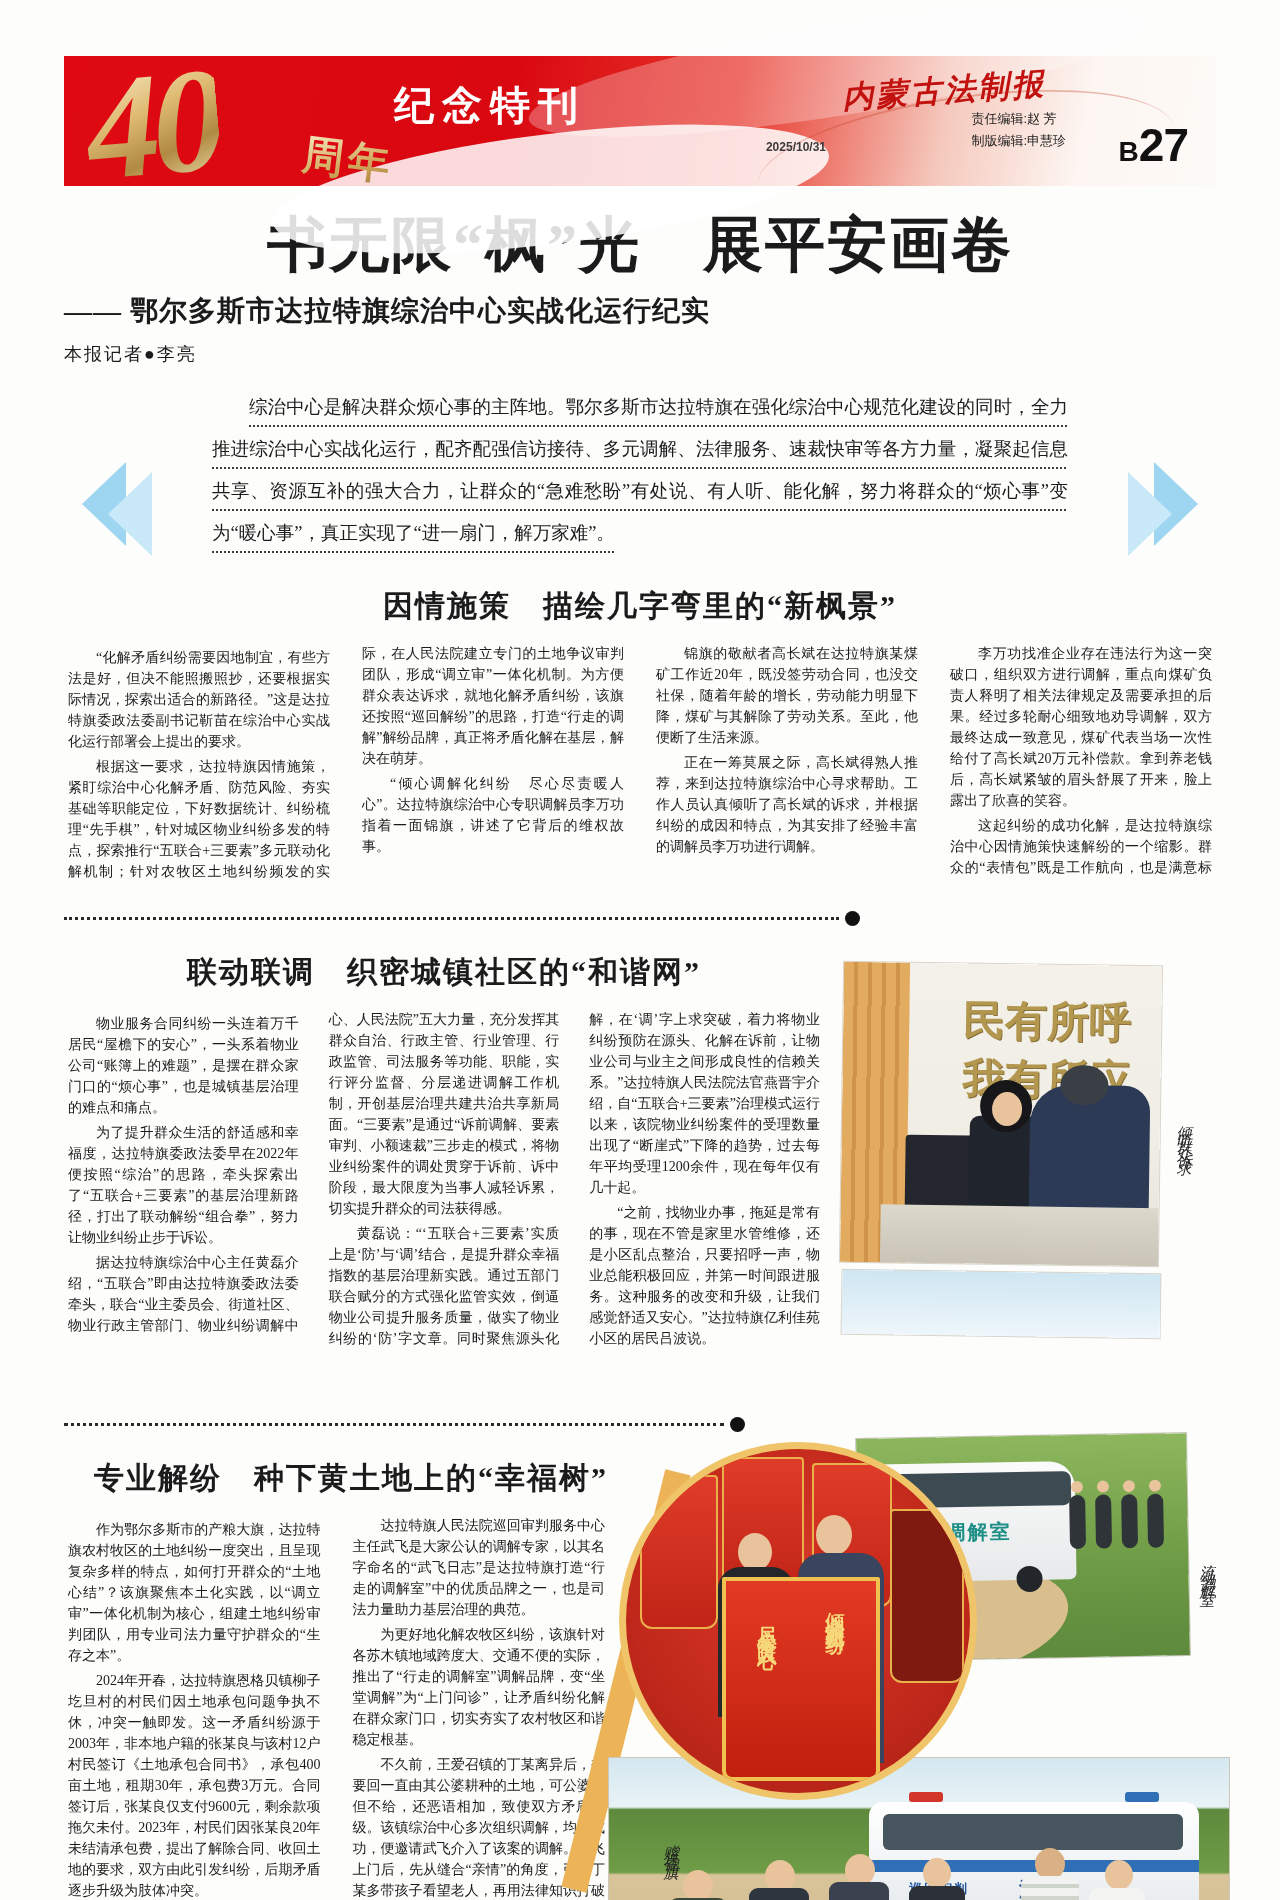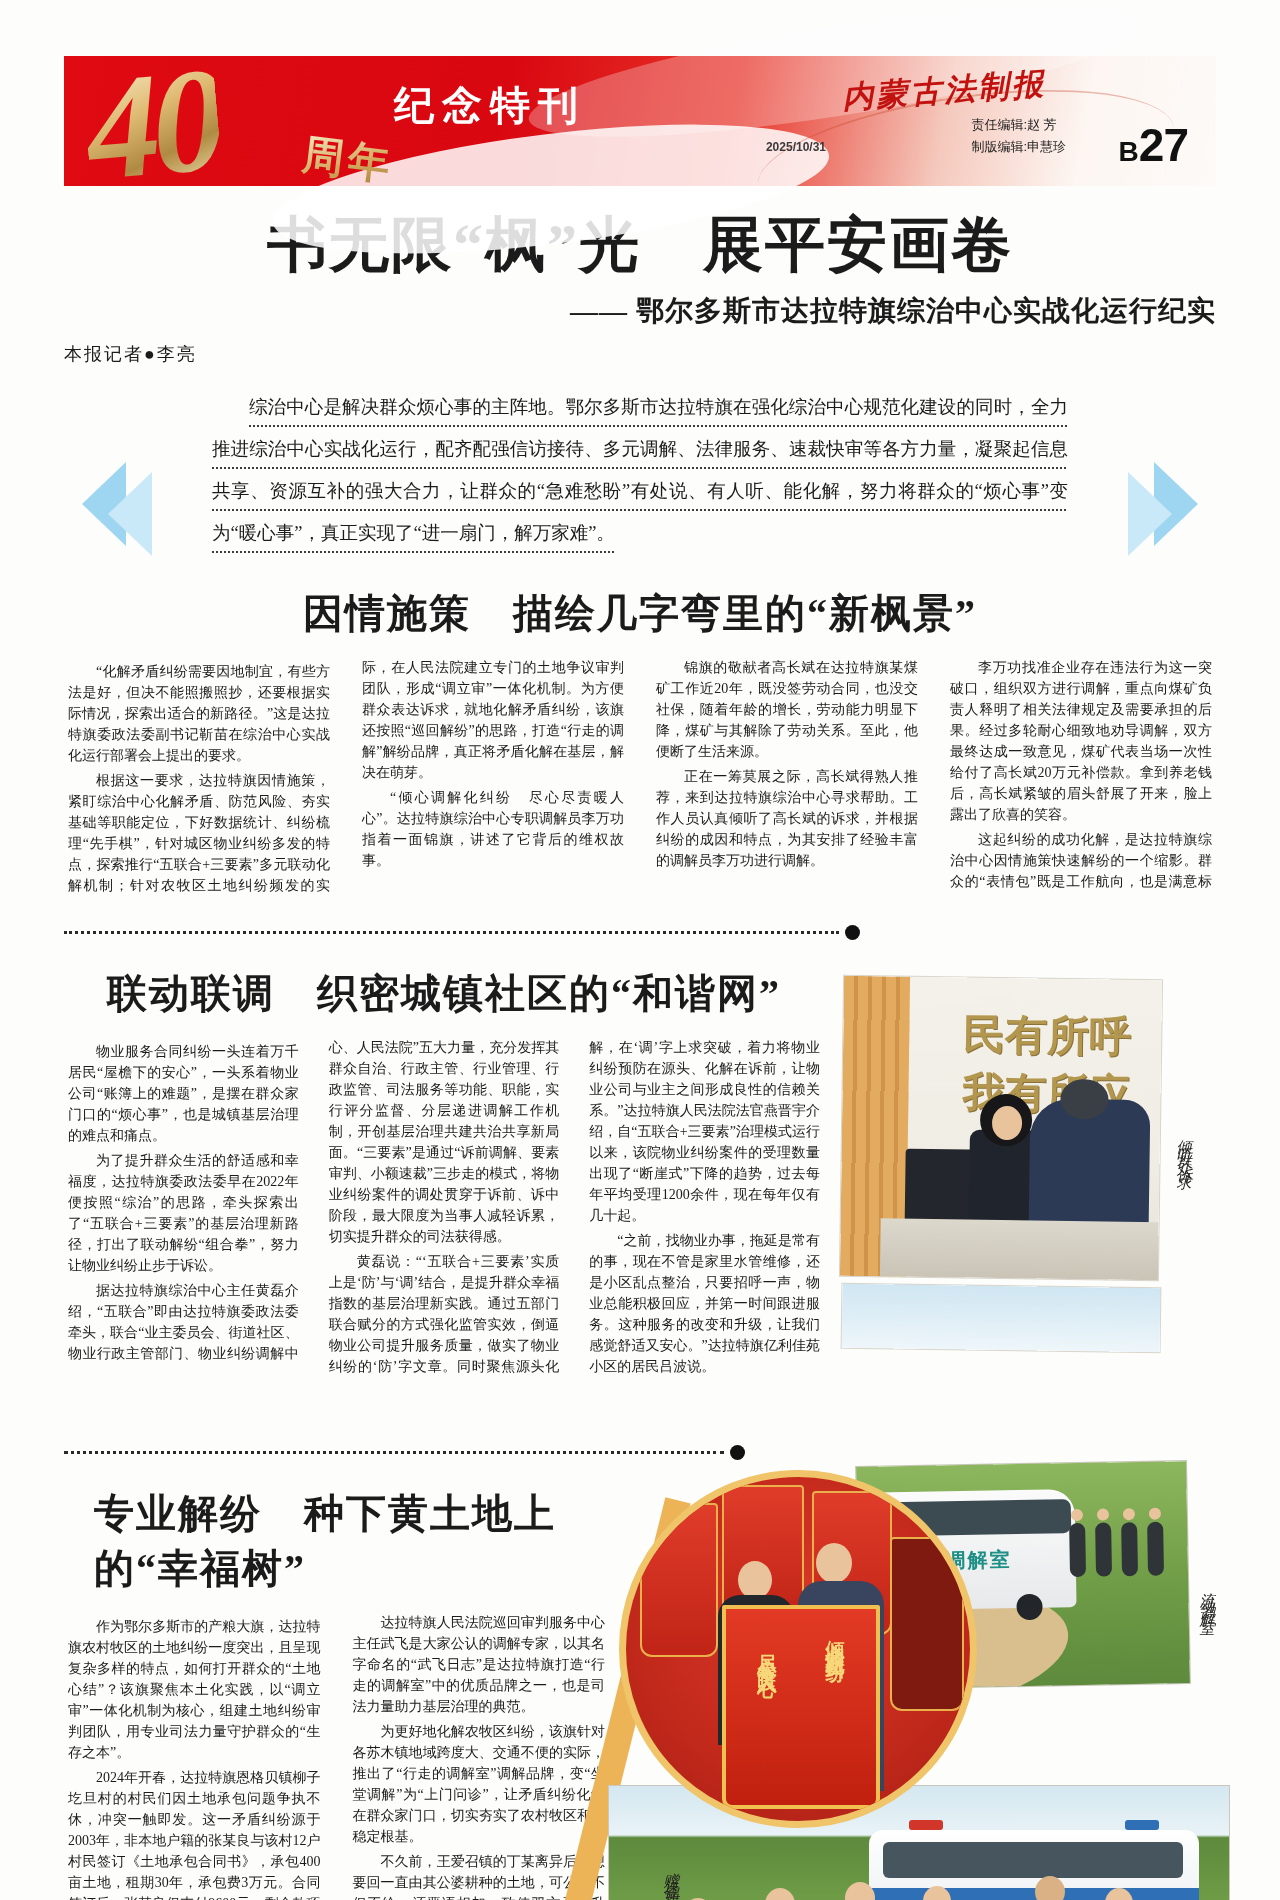--- a/index.html
+++ b/index.html
@@ -12,46 +12,46 @@
   .banner .swoosh1{position:absolute;left:18%;bottom:-58px;width:560px;height:110px;background:rgba(255,255,255,.85);border-radius:50%;transform:rotate(-7deg);}
   .banner .swoosh2{position:absolute;left:40%;top:-30px;width:620px;height:90px;background:rgba(255,255,255,.28);border-radius:50%;transform:rotate(-9deg);}
   .banner .wave-line{position:absolute;right:40px;top:40px;width:420px;height:120px;border-top:2px solid rgba(198,70,40,.35);border-radius:50%;transform:rotate(-8deg);}
   .num40{position:absolute;left:22px;top:-6px;font-size:148px;line-height:1;font-weight:700;font-style:italic;letter-spacing:-8px;
          background:linear-gradient(160deg,#f8eecb 8%,#dfba72 42%,#b08a42 68%,#f0e0ae 95%);-webkit-background-clip:text;background-clip:text;color:transparent;transform:rotate(-5deg);z-index:3;}
   .zhounian{position:absolute;left:238px;top:76px;font-size:42px;font-weight:700;letter-spacing:4px;transform:rotate(7deg);
          background:linear-gradient(160deg,#f4e6bc 10%,#d3ac60 55%,#a9803a 90%);-webkit-background-clip:text;background-clip:text;color:transparent;z-index:3;}
   .special{position:absolute;left:330px;top:22px;font-size:40px;font-weight:700;color:#fff;letter-spacing:8px;font-family:"Liberation Sans","DejaVu Sans",sans-serif;z-index:3;}
   .brand{position:absolute;right:170px;top:14px;font-size:31px;font-weight:700;font-style:italic;color:#c2120f;letter-spacing:3px;transform:rotate(-4deg);z-index:3;}
   .edition-date{position:absolute;right:390px;top:84px;font-size:12px;font-weight:700;color:#3a3a3a;font-family:"Liberation Sans","DejaVu Sans",sans-serif;z-index:3;}
-  .editors{position:absolute;right:150px;top:58px;font-size:13px;color:#222;line-height:22px;font-family:"Liberation Sans","DejaVu Sans",sans-serif;z-index:3;}
+  .editors{position:absolute;right:150px;top:52px;font-size:13px;color:#222;line-height:22px;font-family:"Liberation Sans","DejaVu Sans",sans-serif;z-index:3;}
   .pageno{position:absolute;right:28px;top:62px;font-family:"Liberation Sans","DejaVu Sans",sans-serif;color:#111;z-index:3;}
   .pageno .b{font-size:28px;font-weight:700;}
   .pageno .n{font-size:46px;font-weight:700;letter-spacing:-1px;}
 
   
   .headline{margin-top:26px;text-align:center;font-size:60px;font-weight:700;letter-spacing:2px;line-height:1.1;}
-  .subtitle{margin-top:14px;text-align:right;font-size:28px;font-weight:700;letter-spacing:1px;}
+  .subtitle{margin-top:14px;text-align:left;font-size:28px;font-weight:700;letter-spacing:1px;}
   .byline{margin-top:12px;font-size:18px;letter-spacing:2px;}
 
   
   .introwrap{position:relative;margin-top:20px;height:178px;}
   .intro{width:856px;margin:0 auto;font-size:18.5px;line-height:42px;text-align:justify;
          text-decoration:underline;text-decoration-style:dotted;text-decoration-color:#3c3c3c;text-decoration-thickness:2px;text-underline-offset:12px;}
   .intro p{margin:0;text-indent:2em;}
   .arrows{position:absolute;top:76px;width:86px;height:84px;}
   .arrows.left{left:18px;}
   .arrows.right{right:18px;}
   .tri{position:absolute;width:0;height:0;border-top:42px solid transparent;border-bottom:42px solid transparent;}
   .left .tri1{border-right:44px solid #9ed6f2;left:0;}
   .left .tri2{border-right:44px solid #c9e9f8;left:26px;top:10px;}
   .right .tri1{border-left:44px solid #9ed6f2;right:0;}
   .right .tri2{border-left:44px solid #c9e9f8;right:26px;top:10px;}
 
   
-  .sec-head{text-align:center;font-size:40px;font-weight:700;letter-spacing:2px;margin:22px 0 16px 0;}
+  .sec-head{text-align:center;font-size:30px;font-weight:700;letter-spacing:2px;margin:22px 0 16px 0;}
   .body-text{font-size:14px;line-height:21px;}
   .body-text p{margin:4px;text-indent:2em;text-align:justify;}
   .cols4{column-count:4;column-gap:24px;height:252px;overflow:hidden;}
   .cols3{column-count:3;column-gap:22px;height:392px;overflow:hidden;}
   .cols2{column-count:2;column-gap:24px;height:560px;overflow:hidden;}
   .divider{display:flex;align-items:center;margin:16px 0 4px 0;}
   .divider .dots{border-top:3px dotted #2a2a2a;flex:0 0 auto;}
   .divider .dot{width:15px;height:15px;border-radius:50%;background:#111;margin-left:6px;}
   .flexrow{display:flex;}
   .railgap{flex:0 0 18px;}

